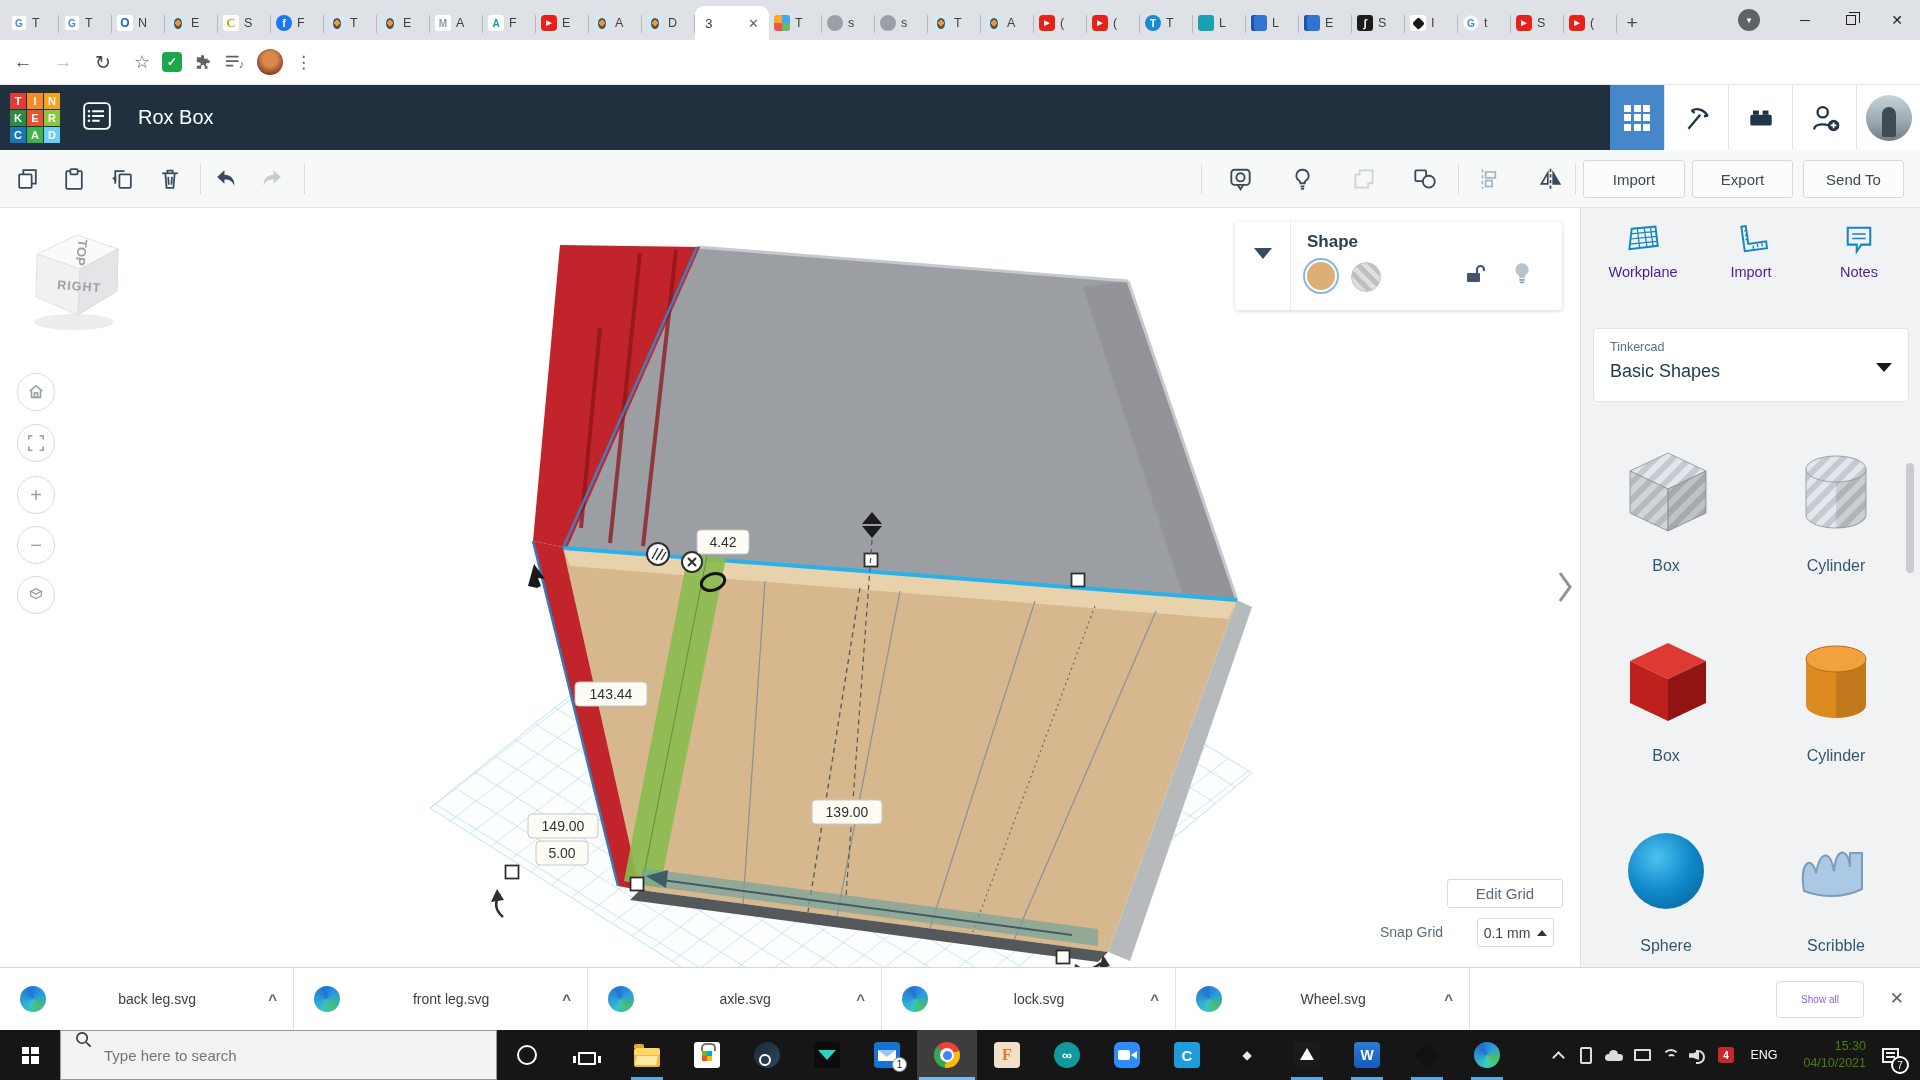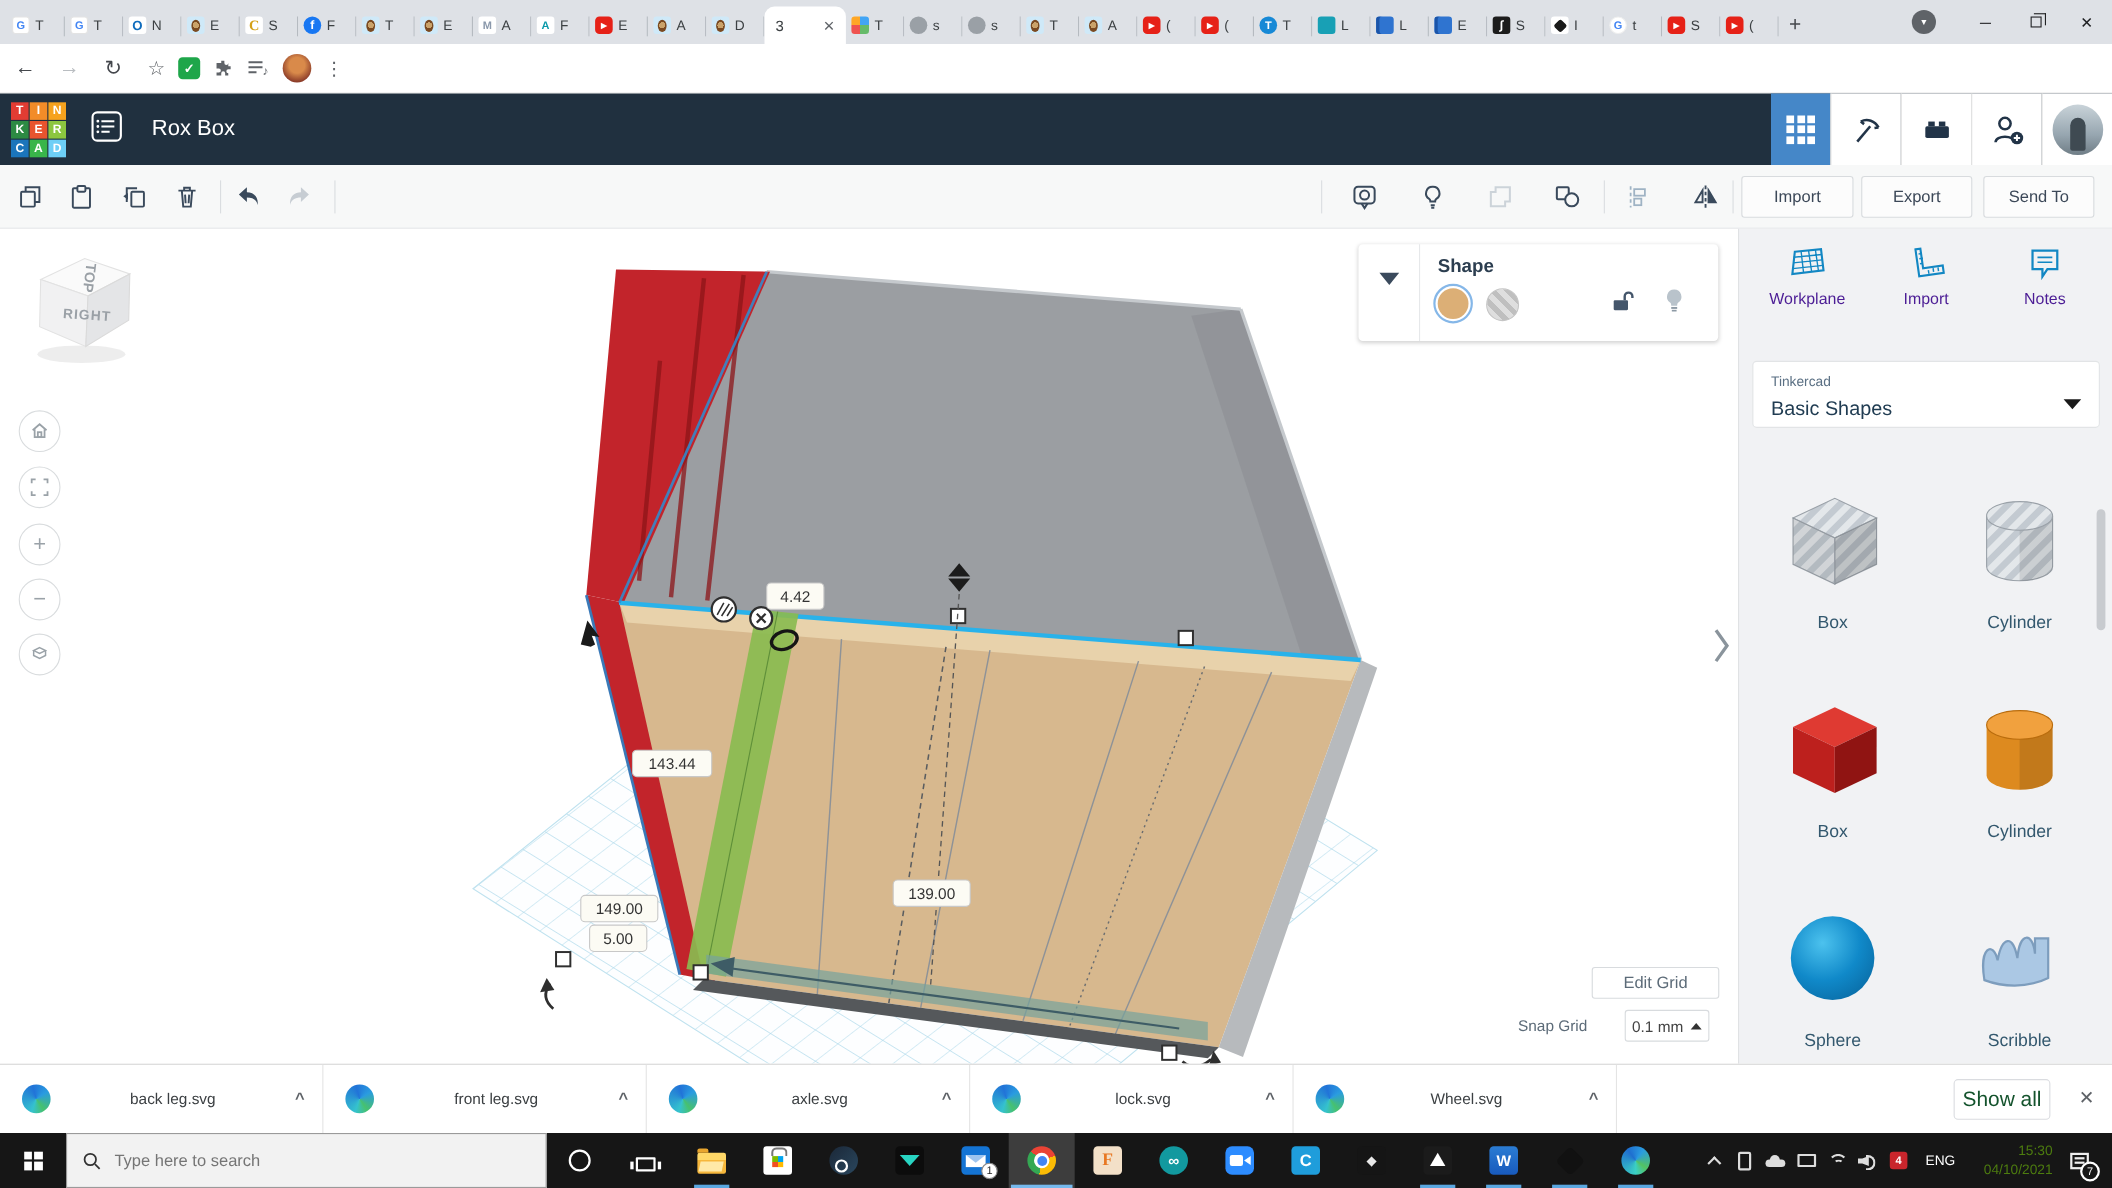--- a/index.html
+++ b/index.html
@@ -93,44 +93,44 @@
   .editgrid-btn { position:absolute; left:1447px; top:671px; width:116px; height:29px; background:#fff; border:1px solid #d8dbde; border-radius:3px; font-size:15px; color:#5c6b78; display:flex; align-items:center; justify-content:center; }
   .snap-label { position:absolute; left:1380px; top:716px; font-size:14px; color:#5c6b78; }
   .snap-select { position:absolute; left:1477px; top:710px; width:77px; height:29px; background:#fff; border:1px solid #d8dbde; border-radius:3px; font-size:14px; color:#444; display:flex; align-items:center; justify-content:center; gap:7px; }
   .snap-select i { width:0; height:0; border-left:5px solid transparent; border-right:5px solid transparent; border-bottom:6px solid #333; }
 
   
   .sidebar { position:absolute; left:1580px; top:0; width:340px; height:759px; background:#f1f2f4; border-left:1px solid #e0e2e4; }
   .tools-row { position:absolute; left:0; top:14px; width:340px; display:flex; justify-content:space-around; padding:0 8px; }
   .tool { display:flex; flex-direction:column; align-items:center; gap:8px; width:100px; }
   .tool-label { font-size:14.5px; color:#4c1d95; }
-  .libcard { position:absolute; left:12px; top:120px; width:316px; height:61px; background:#fff; border:1px solid #e2e4e6; border-radius:4px; }
+  .libcard { position:absolute; left:12px; top:120px; width:316px; height:74px; background:#fff; border:1px solid #e2e4e6; border-radius:4px; }
   .lib-brand { position:absolute; left:16px; top:11px; font-size:12.5px; color:#5b7084; }
   .lib-name { position:absolute; left:16px; top:32px; font-size:18px; color:#203c52; }
   .lib-caret { position:absolute; right:16px; top:34px; width:0; height:0; border-left:8px solid transparent; border-right:8px solid transparent; border-top:9px solid #1a1a1a; }
   .shapes-grid { position:absolute; left:0; top:205px; width:340px; display:grid; grid-template-columns:170px 170px; grid-auto-rows:190px; }
   .shape-card { display:flex; flex-direction:column; align-items:center; justify-content:center; gap:16px; }
   .shape-label { font-size:16px; color:#33586e; }
   .sb-scroll { position:absolute; right:6px; top:255px; width:8px; height:110px; background:#c8cbcf; border-radius:4px; }
 
   
   .dlbar { position:absolute; left:0; top:967px; width:1920px; height:63px; background:#fff; border-top:1px solid #d6d6d6; display:flex; align-items:stretch; }
   .dl-item { width:294px; border-right:1px solid #e4e4e4; display:flex; align-items:center; padding:0 16px 0 20px; gap:16px; }
   .edge-ico { width:26px; height:26px; border-radius:50%; background:conic-gradient(from 200deg,#35c2ce,#2173d8 40%,#2a9ce0 60%,#47c16e 85%,#35c2ce); flex:none; }
   .dl-name { font-size:14px; color:#3c4043; flex:1; text-align:center; }
   .dl-caret { font-size:15px; color:#5f6368; font-weight:bold; }
-  .showall { position:absolute; right:56px; top:13px; width:88px; height:37px; border:1px solid #dadce0; border-radius:4px; background:#fff; color:#14532d; font-size:19px; display:flex; align-items:center; justify-content:center; }
+  .showall { position:absolute; right:56px; top:13px; width:88px; height:37px; border:1px solid #dadce0; border-radius:4px; background:#fff; color:#8b5cf6; font-size:10px; display:flex; align-items:center; justify-content:center; }
   .dl-close { position:absolute; right:16px; top:20px; font-size:17px; color:#5f6368; }
 
   
   .taskbar { position:absolute; left:0; top:1030px; width:1920px; height:50px; background:#161616; display:flex; align-items:center; }
   .tb-start { width:60px; height:50px; display:flex; align-items:center; justify-content:center; }
   .winlogo { width:17px; height:17px; display:grid; grid-template-columns:1fr 1fr; grid-auto-rows:1fr; gap:1.5px; }
   .winlogo i { background:#fff; }
-  .tb-search { width:437px; height:50px; background:#f2f2f2; border:1px solid #9a9a9a; display:flex; align-items:center; padding:0 14px; gap:12px; }
+  .tb-search { width:437px; height:50px; background:#f2f2f2; border:1px solid #9a9a9a; display:flex; padding:0 14px; gap:12px; }
   .tb-search input { border:none; outline:none; background:transparent; font-size:15px; color:#333; width:340px; font-family:"Liberation Sans",sans-serif; }
   .ti { width:60px; height:50px; display:flex; align-items:center; justify-content:center; position:relative; }
   .ti.active { background:#3d3d3d; }
   .ti .ul { position:absolute; bottom:0; left:14px; width:32px; height:3px; background:#5aa7e0; }
   .ti.active .ul { left:2px; width:56px; background:#76b9ed; }
   .ti .badge { position:absolute; right:10px; bottom:8px; width:15px; height:15px; border-radius:50%; background:#fff; color:#222; font-size:10px; display:flex; align-items:center; justify-content:center; border:1px solid #888; }
   .ic { width:26px; height:26px; position:relative; border-radius:4px; }
   .ic-cortana { width:20px; height:20px; border:2.5px solid #fff; border-radius:50%; background:transparent; }
   .ic-task-view { width:18px; height:13px; border:2px solid #fff; border-radius:1px; margin-top:6px; }
   .ic-task-view::before,.ic-task-view::after { content:''; position:absolute; top:2px; width:3px; height:7px; background:#fff; }

